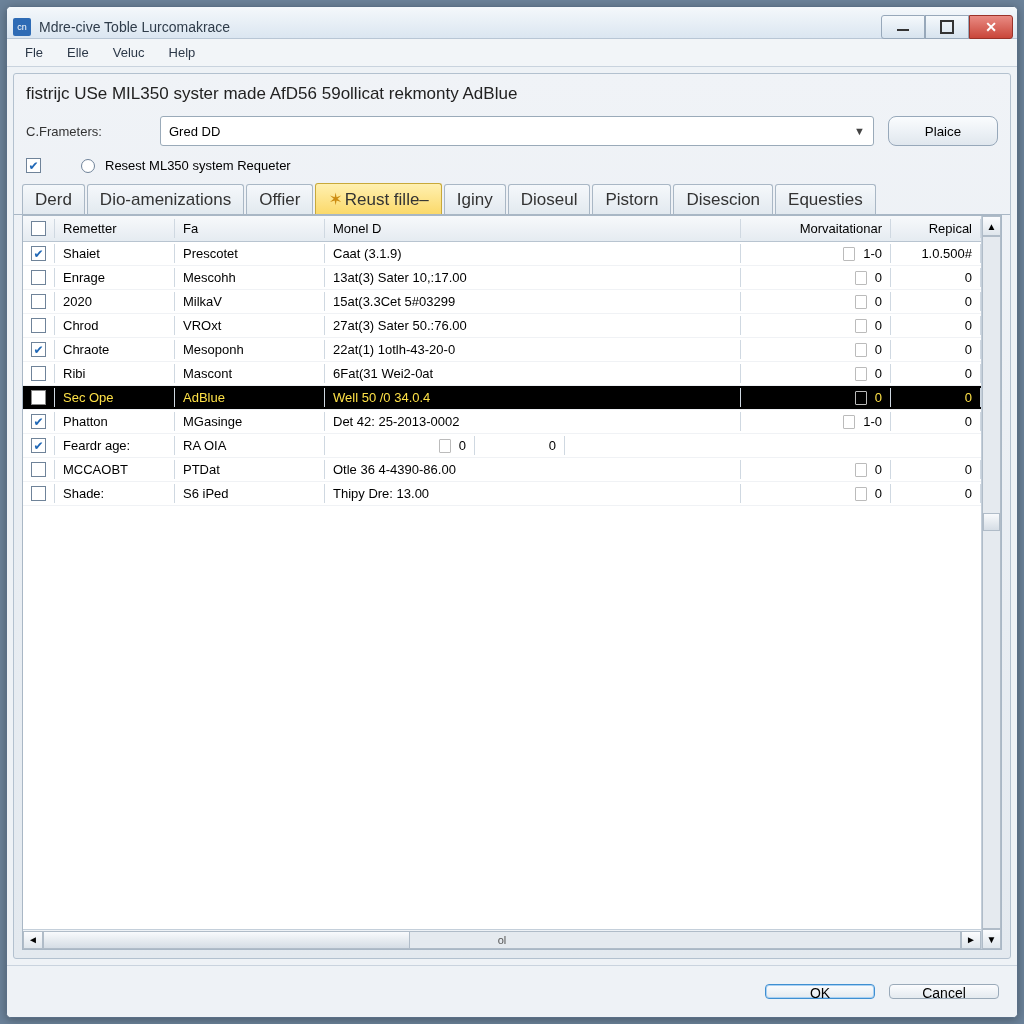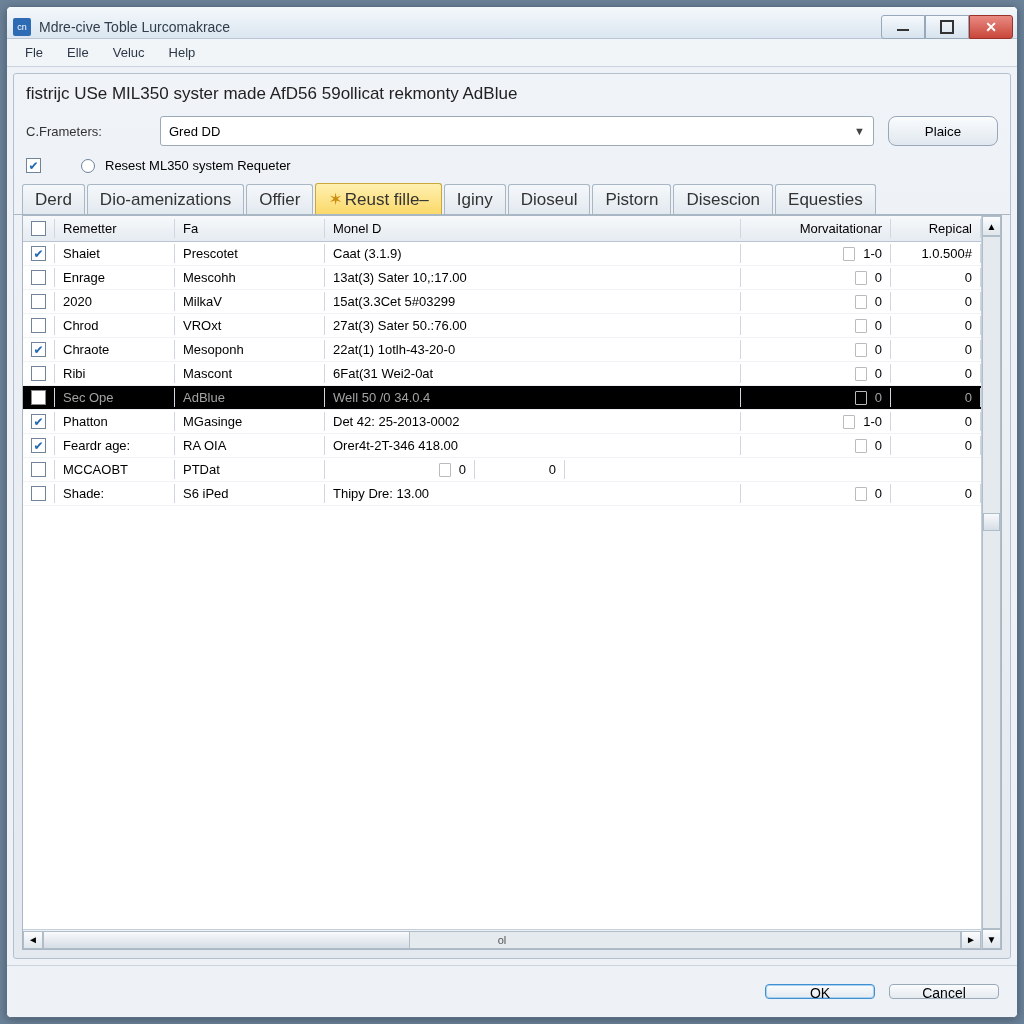--- a/index.html
+++ b/index.html
@@ -163,21 +163,21 @@
 .col-a { width:120px;}
 .col-b { width:150px;}
 .col-c { flex:1;}
 .col-d { width:150px; text-align:right;}
 .col-e { width:90px; text-align:right;}
 .tbody { flex:1; overflow:auto; background:#fff;}
 .trow {
   display:flex; height:24px; align-items:center;
   border-bottom:1px solid #f0f2f5;
 }
-.trow.selected { background:#000; color:#a3a3a3; }
+.trow.selected { background:#000; color:#fde047; }
 .trow.selected .fake-check { border-color:#888; background:#fff;}
 .hscroll {
   height:20px;
   display:flex;align-items:center;
   background:#eef2f6;
   border-top:1px solid #c4cfda;
 }
 .hscroll .arrow { width:20px;height:18px;border:1px solid #b0bcc8;background:linear-gradient(#fbfcfe,#dfe6ec);display:flex;align-items:center;justify-content:center;font-size:10px;}
 .hscroll .track { flex:1; background:#e5eaef; height:18px; border:1px solid #b0bcc8; position:relative;}
 .hscroll .thumb { position:absolute; left:0; top:0; bottom:0; width:40%; background:linear-gradient(#f8fafc,#d5dde5); border-right:1px solid #b0bcc8;}
@@ -353,30 +353,30 @@
                 <div class="td col-c">Det 42: 25-2013-0002</div>
                 <div class="td col-d"><span class="small-icon"></span><span>1-0</span></div>
                 <div class="td col-e">0</div>
               </div>
               <div class="trow">
                 <div class="td col-chk">
                   <span class="fake-check chk"></span>
                 </div>
                 <div class="td col-a">Feardr age:</div>
                 <div class="td col-b">RA OIA</div>
-                <div class="td col-c">Orer4t-2T-346 418.00</div>
                 <div class="td col-d"><span class="small-icon"></span><span>0</span></div>
                 <div class="td col-e">0</div>
               </div>
               <div class="trow">
                 <div class="td col-chk">
                   <span class="fake-check"></span>
                 </div>
                 <div class="td col-a">MCCAOBT</div>
                 <div class="td col-b">PTDat</div>
+                <div class="td col-c">Otle 36 4-4390-86.00</div>
                 <div class="td col-d"><span class="small-icon"></span><span>0</span></div>
                 <div class="td col-e">0</div>
               </div>
               <div class="trow">
                 <div class="td col-chk">
                   <span class="fake-check"></span>
                 </div>
                 <div class="td col-a">Shade:</div>
                 <div class="td col-b">S6 iPed</div>
                 <div class="td col-c">Thipy Dre: 13.00</div>

